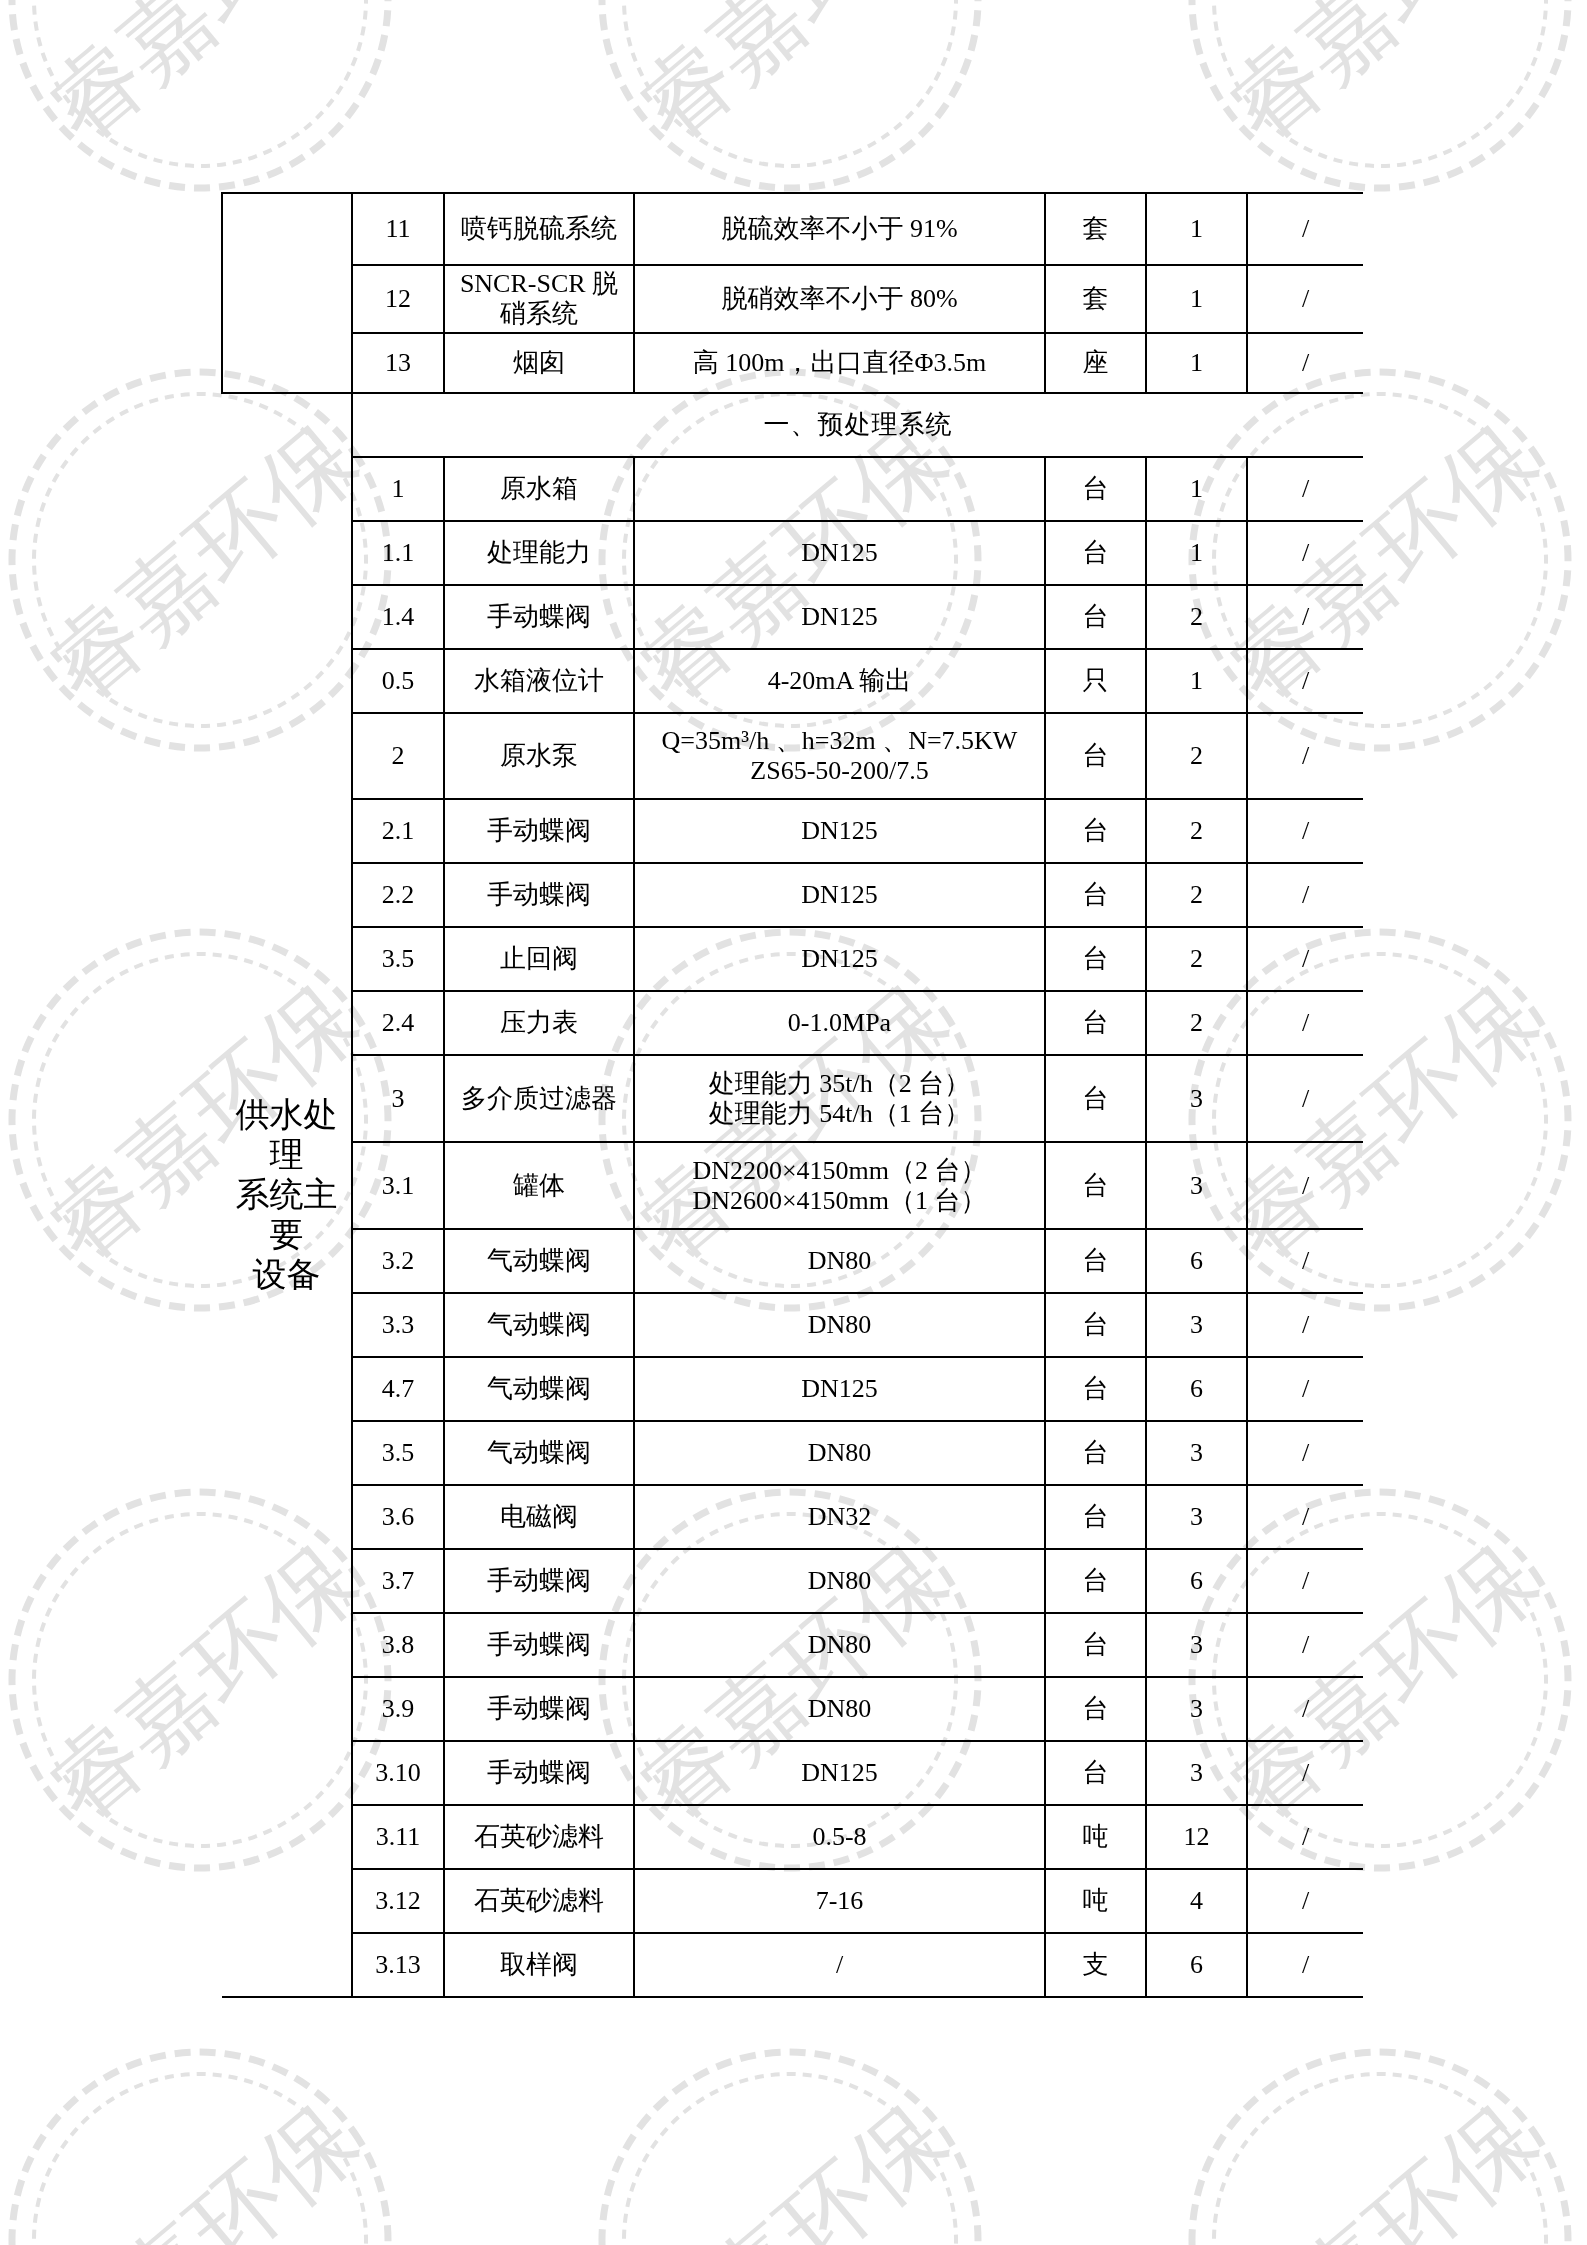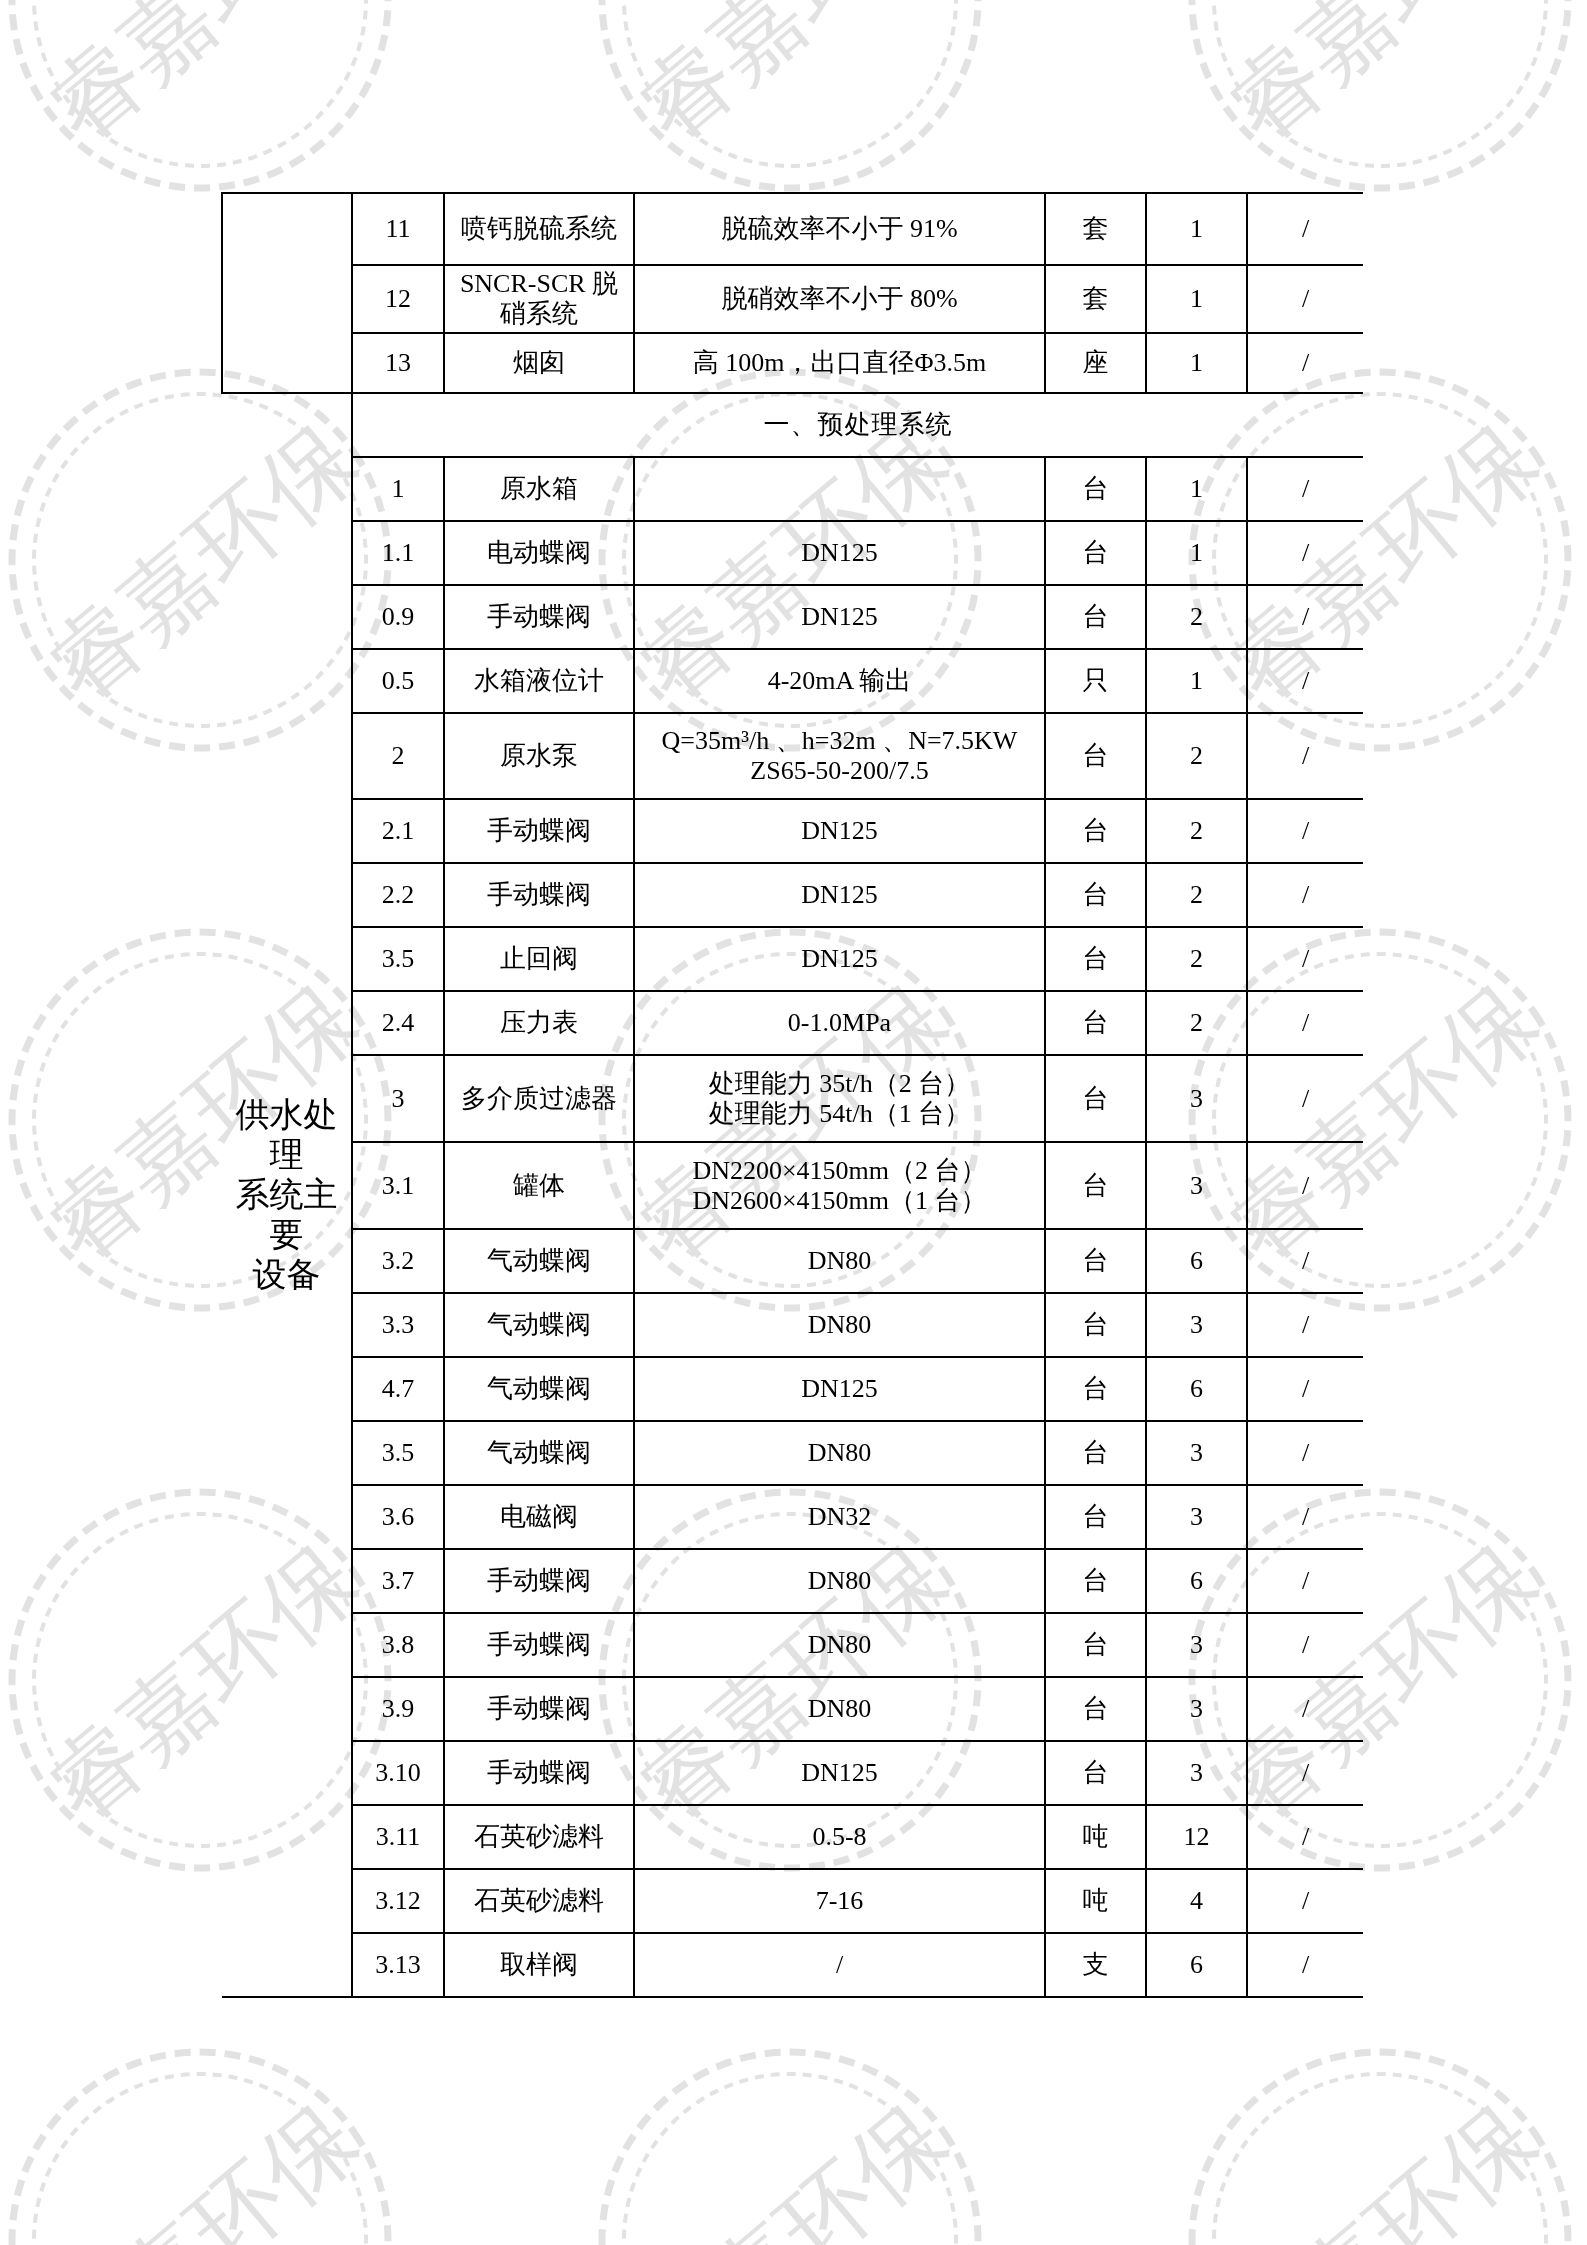--- a/index.html
+++ b/index.html
@@ -154,28 +154,28 @@
   <tr>
         <td>1</td>
         <td>原水箱</td>
         <td></td>
         <td>台</td>
         <td>1</td>
         <td class="last">/</td>
       </tr>
       <tr>
         <td>1.1</td>
-        <td>电动蝶阀</td>
+        <td>处理能力</td>
         <td>DN125</td>
         <td>台</td>
         <td>1</td>
         <td class="last">/</td>
       </tr>
       <tr>
-        <td>0.9</td>
+        <td>1.4</td>
         <td>手动蝶阀</td>
         <td>DN125</td>
         <td>台</td>
         <td>2</td>
         <td class="last">/</td>
       </tr>
       <tr>
         <td>0.5</td>
         <td>水箱液位计</td>
         <td>4-20mA 输出</td>

